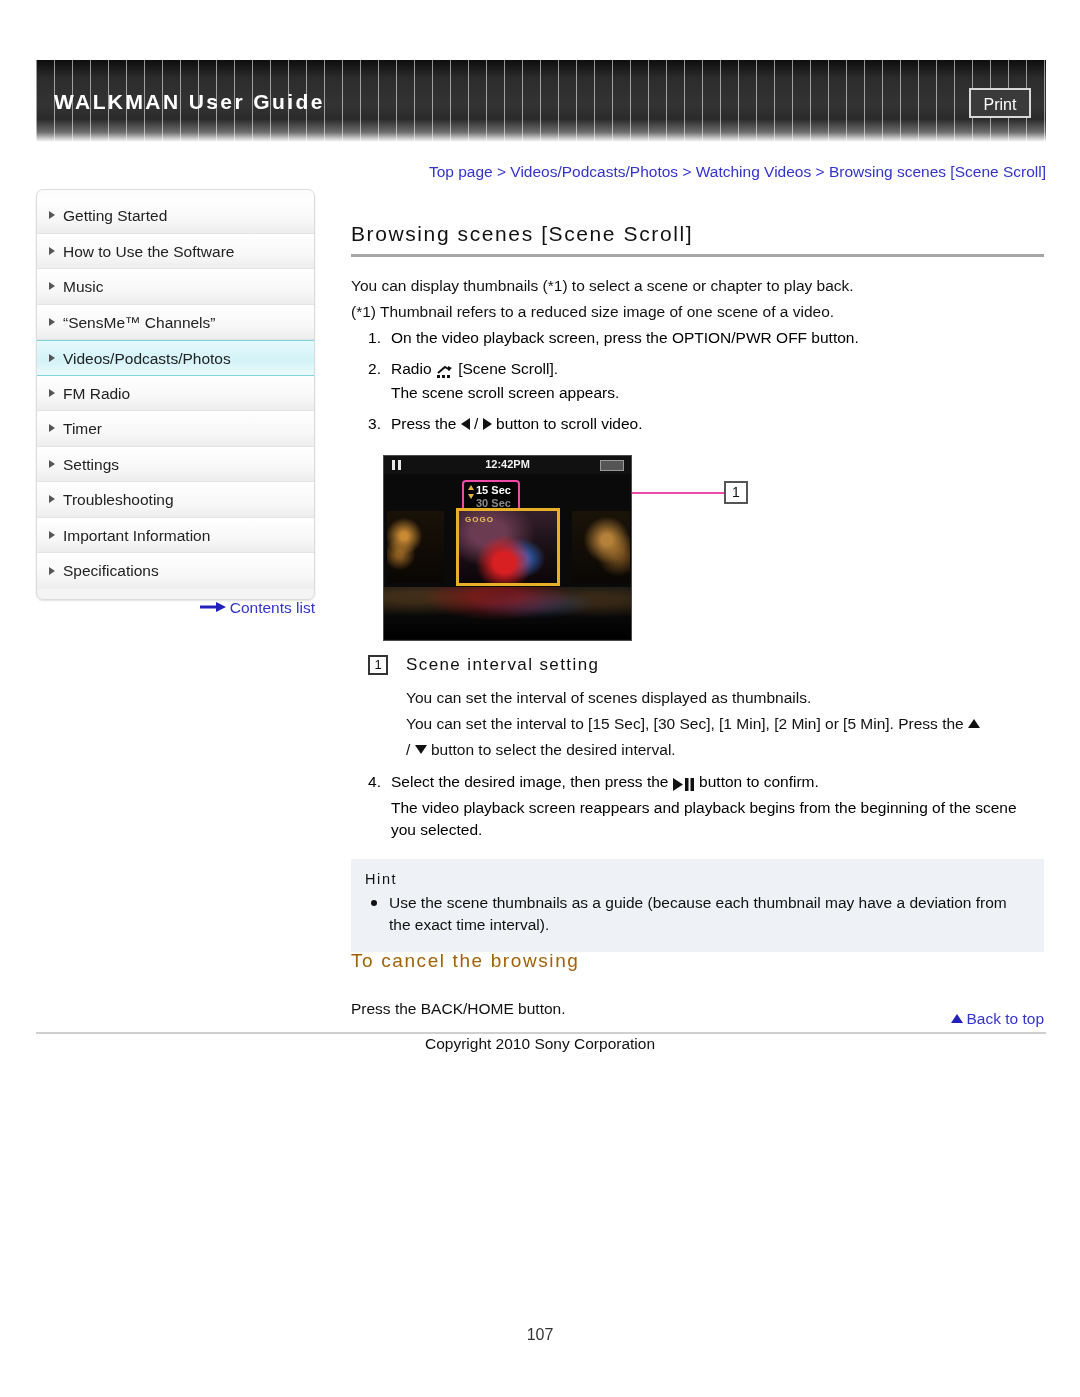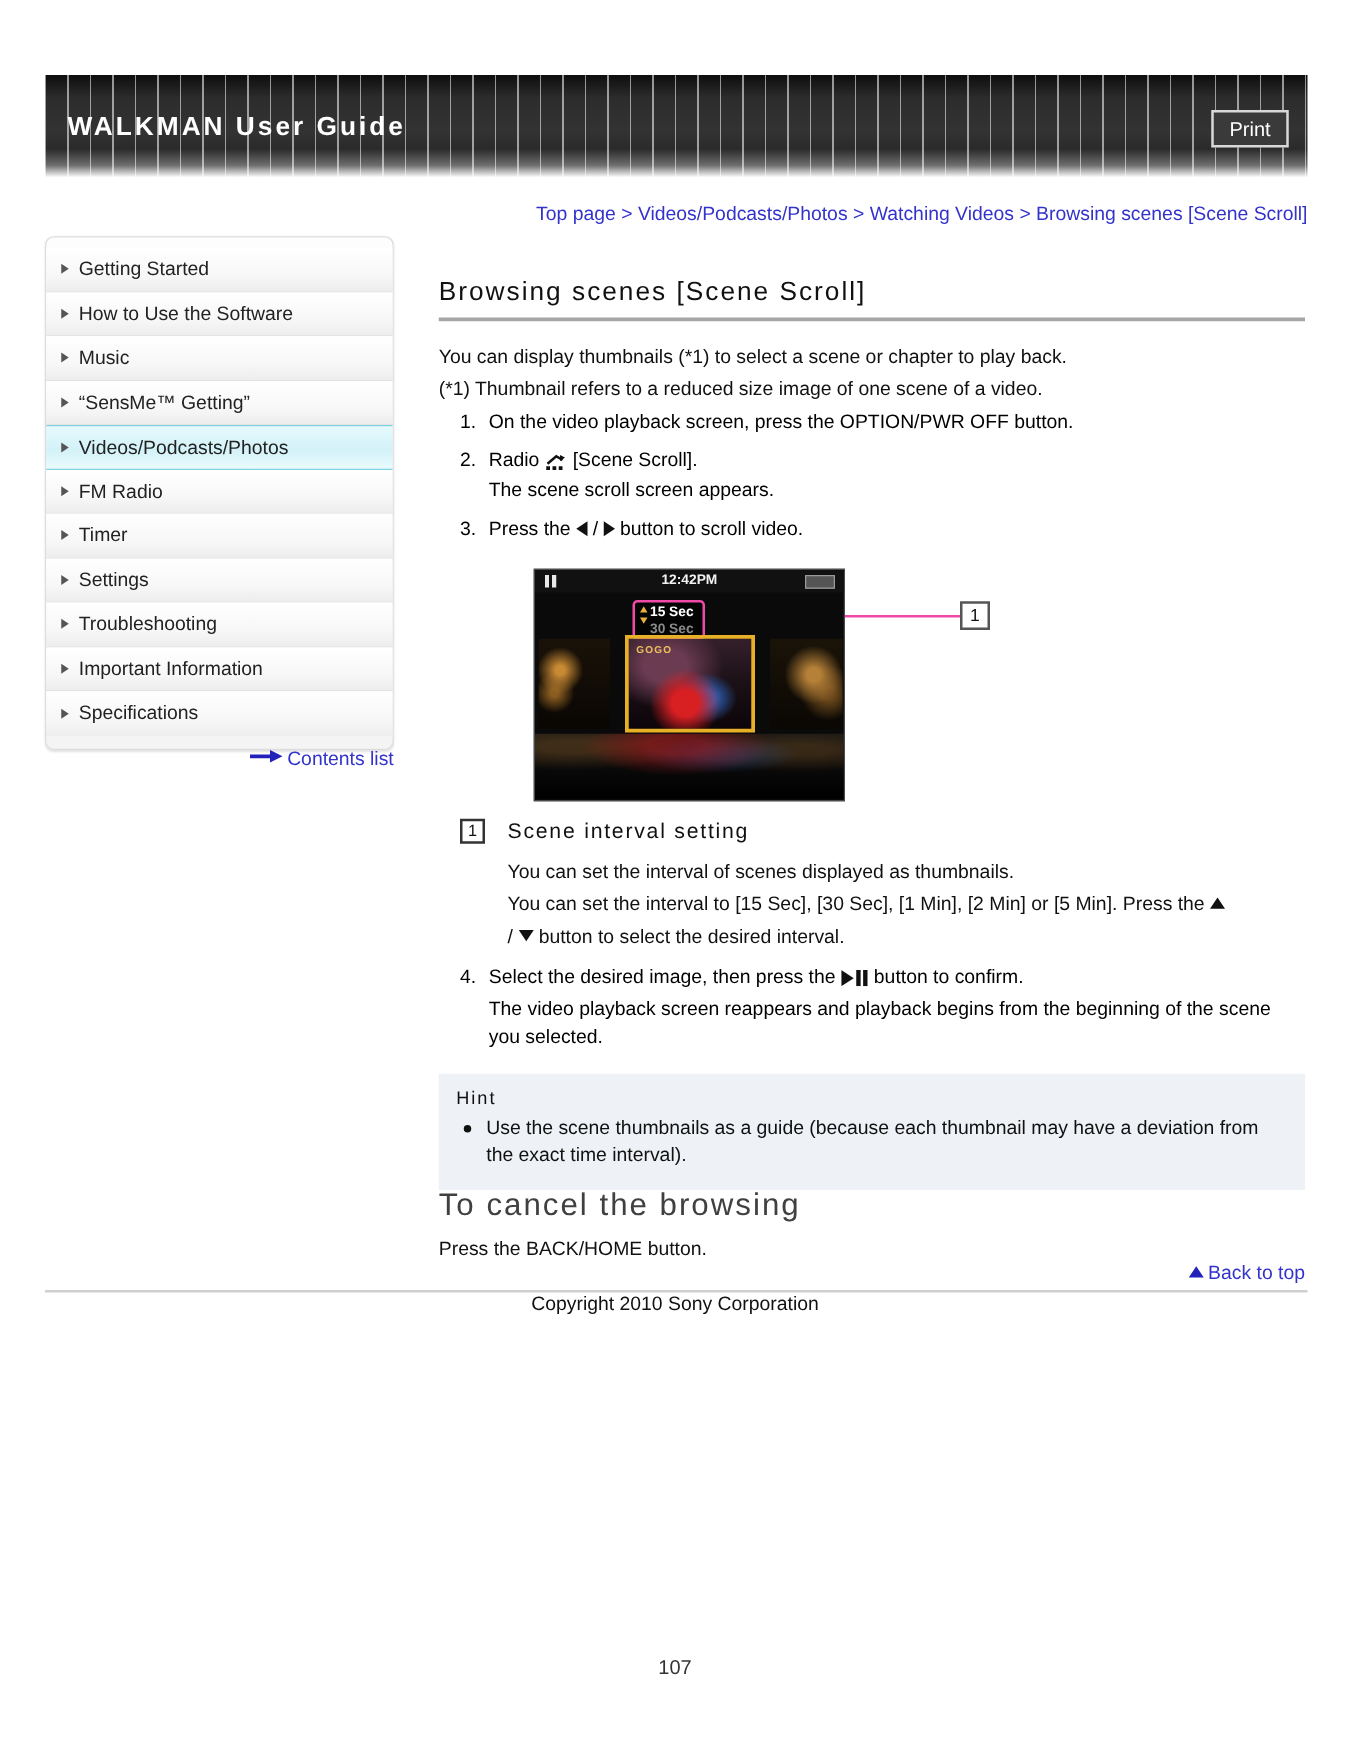--- a/index.html
+++ b/index.html
@@ -238,21 +238,20 @@
     width: 18px; height: 14px;
   }
 
   
   .device-figure {
     position: absolute;
     left: 383px;
     top: 455px;
     width: 249px;
     height: 146px;
-    margin-left: 44px;
   }
   .device-screen {
     position: absolute;
     left: 0; top: 0;
     width: 249px;
     height: 186px;
     background: #0a0a0a;
     border: 1px solid #4a4a4a;
     box-sizing: border-box;
     overflow: hidden;
@@ -494,24 +493,24 @@
   }
 
   
   .cancel-section {
     position: absolute;
     left: 351px;
     top: 950px;
     width: 693px;
   }
   .section-h2 {
-    font-size: 25px;
+    font-size: 19px;
     letter-spacing: 1.6px;
-    color: #404040;
-    margin-bottom: 10px;
+    color: #a16207;
+    margin-bottom: 26px;
   }
   .section-p {
     font-size: 15.5px;
     line-height: 22px;
     color: #111111;
   }
 
   
   .back-to-top {
     position: absolute;
@@ -582,21 +581,21 @@
     <div class="nav-item">
       <span class="bullet"></span>
       <span>How to Use the Software</span>
     </div>
     <div class="nav-item">
       <span class="bullet"></span>
       <span>Music</span>
     </div>
     <div class="nav-item">
       <span class="bullet"></span>
-      <span>“SensMe™ Getting”</span>
+      <span>“SensMe™ Channels”</span>
     </div>
     <div class="nav-item selected">
       <span class="bullet"></span>
       <span>Videos/Podcasts/Photos</span>
     </div>
     <div class="nav-item">
       <span class="bullet"></span>
       <span>FM Radio</span>
     </div>
     <div class="nav-item">

